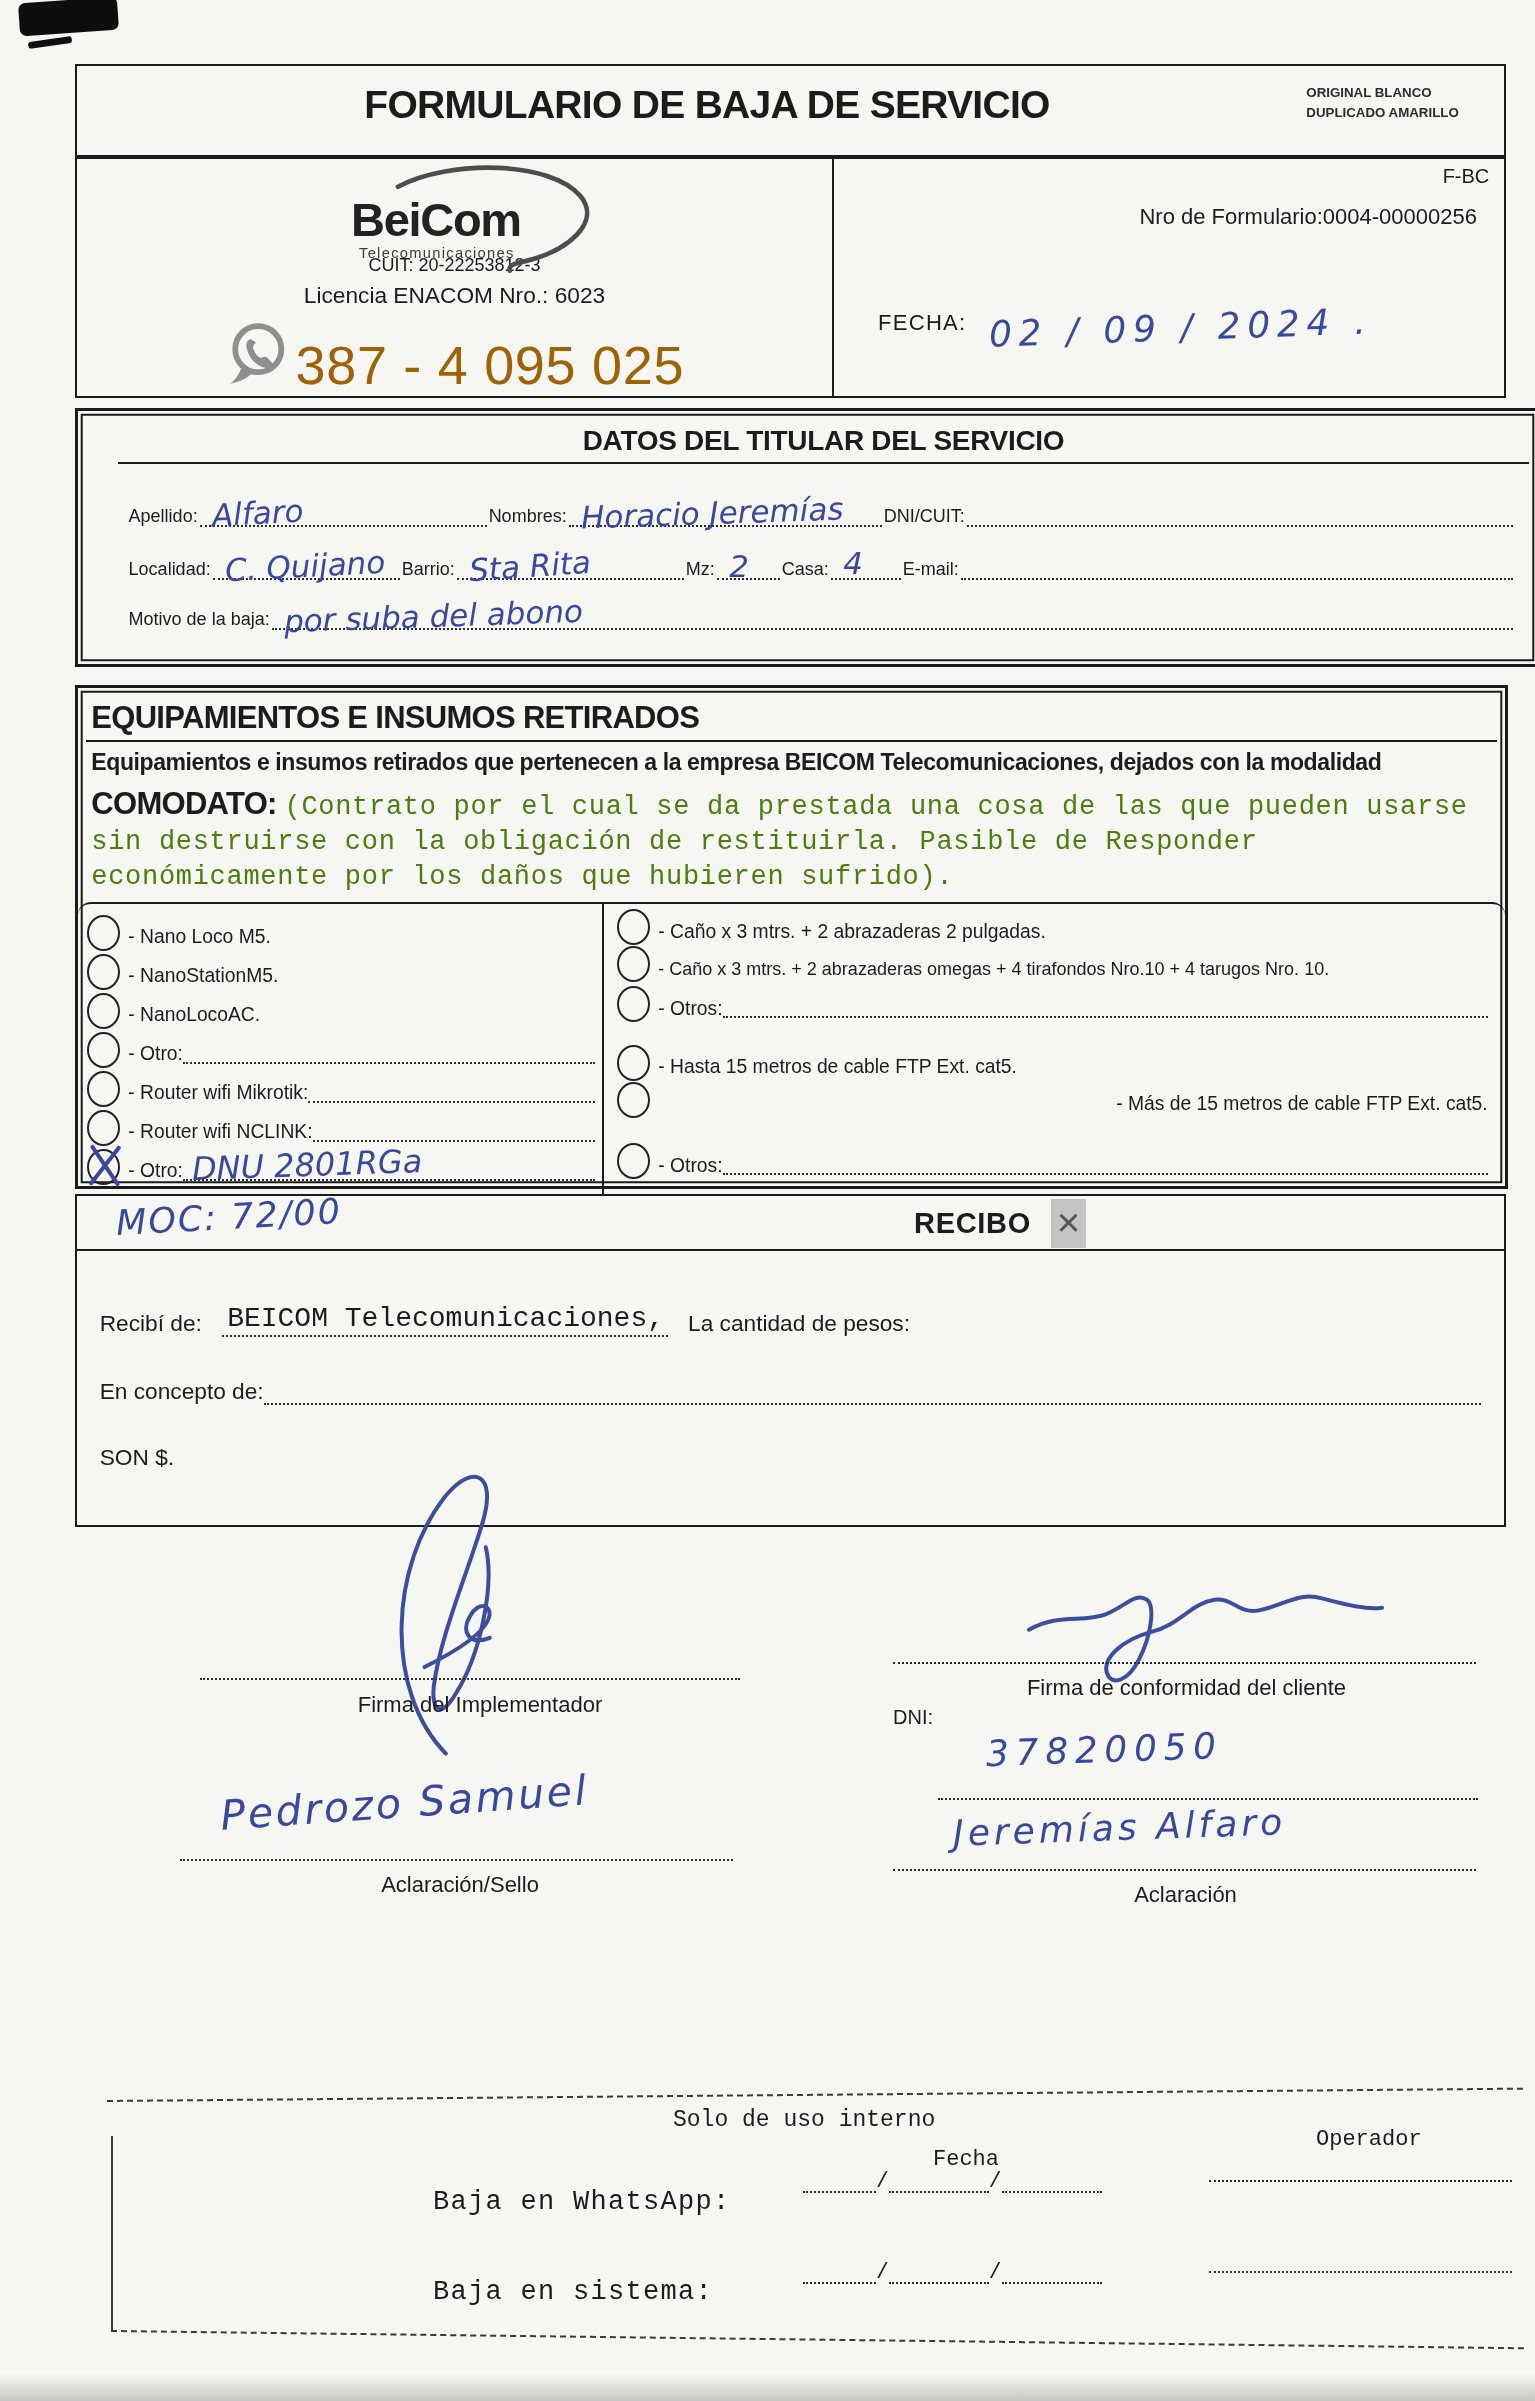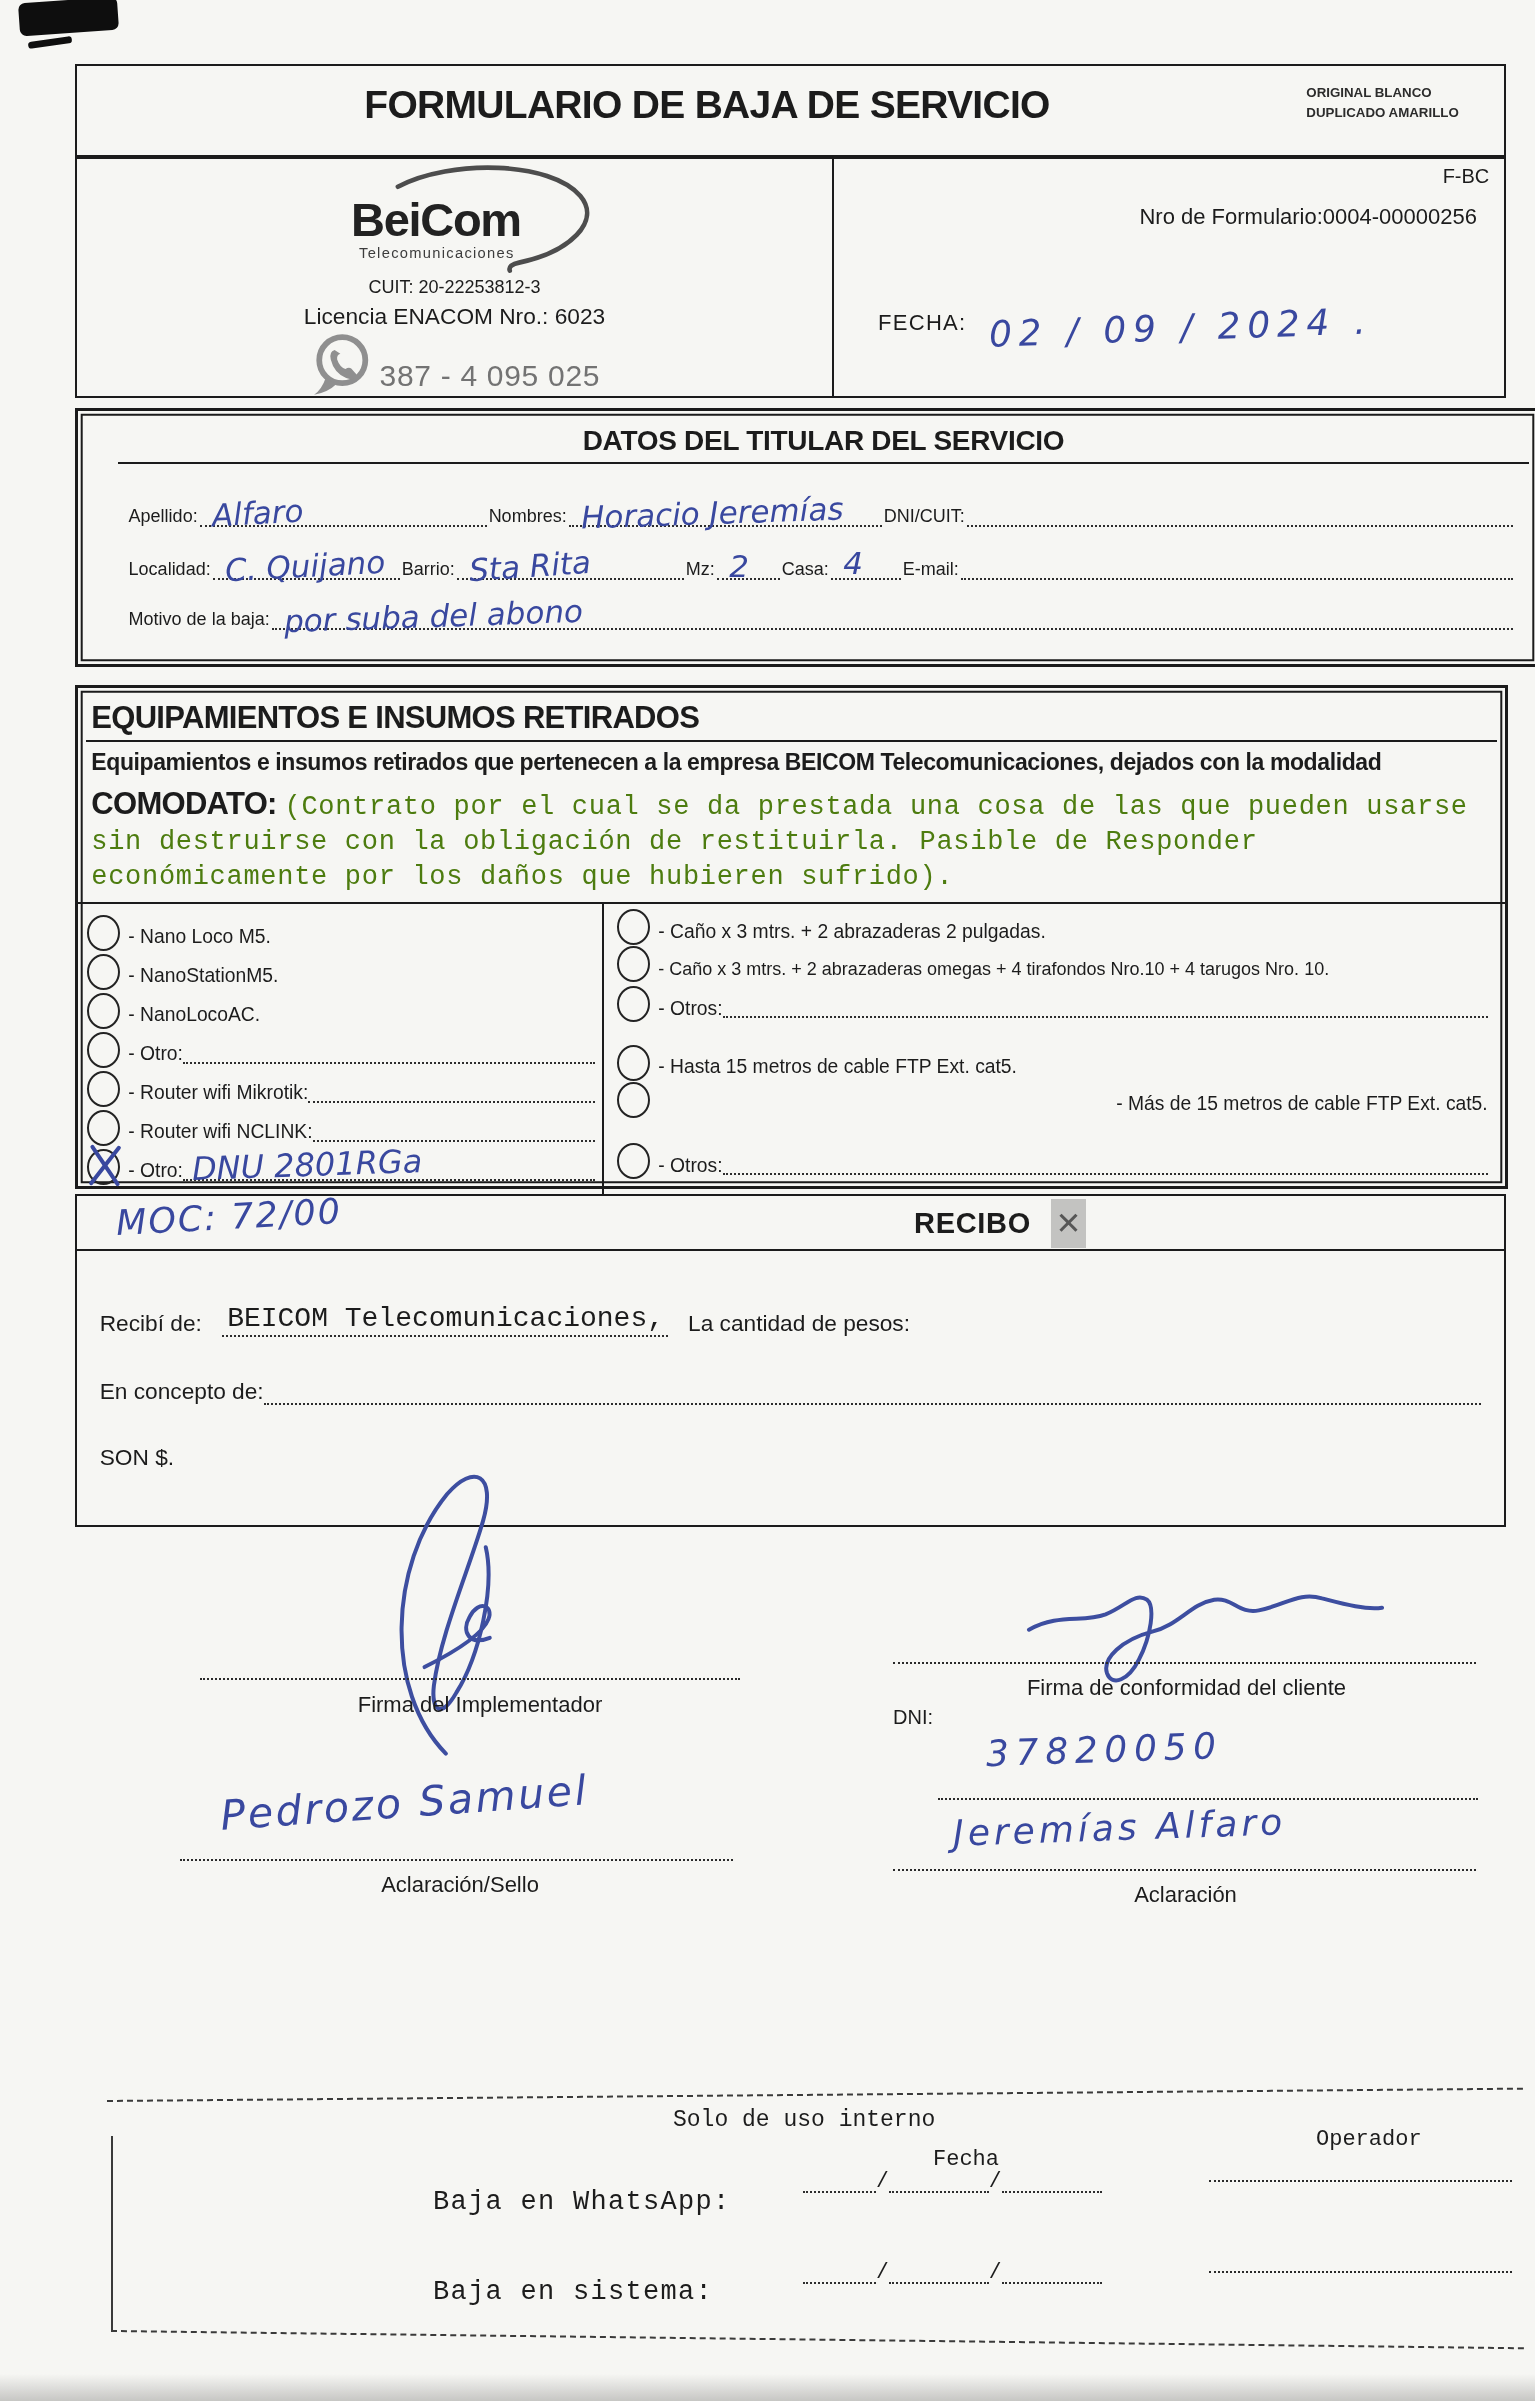--- a/index.html
+++ b/index.html
@@ -25,21 +25,21 @@
   .info-box{left:75px;top:155px;width:1427px;height:239px;display:flex;}
   .info-left{width:757px;border-right:2px solid #1b1b1b;display:flex;flex-direction:column;
              align-items:center;padding-top:6.7px;box-sizing:border-box;}
   .logo-wrap{position:relative;width:313px;height:112px;}
   .logo-name{position:absolute;left:53px;top:28px;font-size:47px;font-weight:bold;
              letter-spacing:-1.3px;color:#222;}
   .logo-tag{position:absolute;left:61px;top:81px;font-size:14.7px;letter-spacing:1.3px;color:#3c3c3c;}
   .cuit{font-size:18px;margin-top:1.3px;}
   .license{font-size:22.7px;margin-top:5.3px;}
   .phone-row{display:flex;align-items:center;margin-top:1.3px;}
-  .phone{font-size:30px;letter-spacing:0.7px;color:#737373;margin-left:6.7px;margin-top:24px;}
+  .phone{font-size:54px;letter-spacing:0.7px;color:#a16207;margin-left:6.7px;margin-top:24px;}
   .info-right{flex:1;position:relative;}
   .fbc{position:absolute;top:8px;right:14.7px;font-size:20px;}
   .nro{position:absolute;top:47px;right:27px;font-size:22px;white-space:nowrap;}
   .fecha-row{position:absolute;left:44px;top:153px;font-size:22px;letter-spacing:1.3px;
              display:flex;align-items:flex-start;}
   .fecha-val{font-size:36px;margin-left:22.7px;letter-spacing:6.7px;transform:rotate(-2deg);}
   
   .datos-box{left:75px;top:408px;width:1427px;height:253px;padding-left:32px;}
   .section-head{height:43px;margin:8px 8px 0 8px;border-bottom:2px solid #1b1b1b;
                 display:flex;align-items:center;justify-content:center;
@@ -54,21 +54,21 @@
   
   .equip-box{left:75px;top:685px;width:1427px;height:498px;}
   .eq-head{height:44px;margin:8px 8px 0 8px;border-bottom:2px solid #1b1b1b;
            font-weight:bold;font-size:31px;letter-spacing:-0.7px;display:flex;align-items:center;
            padding-left:5.3px;}
   .eq-intro{padding:6.7px 10.7px 0 13.3px;font-weight:bold;font-size:23px;letter-spacing:-0.4px;
             white-space:nowrap;}
   .comodato{padding:8px 10.7px 0 13.3px;font-size:28px;line-height:1.3;}
   .comodato .big{font-weight:bold;font-size:31px;letter-spacing:-0.7px;font-family:"Liberation Sans",sans-serif;}
   .comodato .mono{font-size:27px;letter-spacing:0.7px;color:#4d7c0f;}
-  .eq-table{display:flex;border-top:2px solid #1b1b1b;margin-top:6.7px;height:292px;}
+  .eq-table{display:flex;border-top:2px solid #1b1b1b;margin-top:6.7px;height:292px;border-radius:13px;}
   .eq-left{width:526px;border-right:2px solid #1b1b1b;padding:2.7px 6.7px 0 9.3px;box-sizing:border-box;}
   .eq-right{flex:1;padding:2.7px 17.3px 0 13.3px;box-sizing:border-box;}
   .eq-row{display:flex;align-items:flex-end;height:39px;position:relative;}
   .cb{width:29px;height:32px;border:2.7px solid #232323;border-radius:50%;flex:0 0 auto;
       margin-right:8px;position:relative;}
   .eq-lbl{font-size:19.3px;white-space:nowrap;margin-bottom:2.7px;}
   .eq-row .dots{height:17.3px;margin-bottom:4px;}
   .xmark{position:absolute;left:-8px;top:-9.3px;width:47px;height:49px;}
   .xmark i{position:absolute;left:21.3px;top:0;width:4px;height:49px;background:#39489f;border-radius:2px;display:block;}
   .xmark i:first-child{transform:rotate(38deg);}

